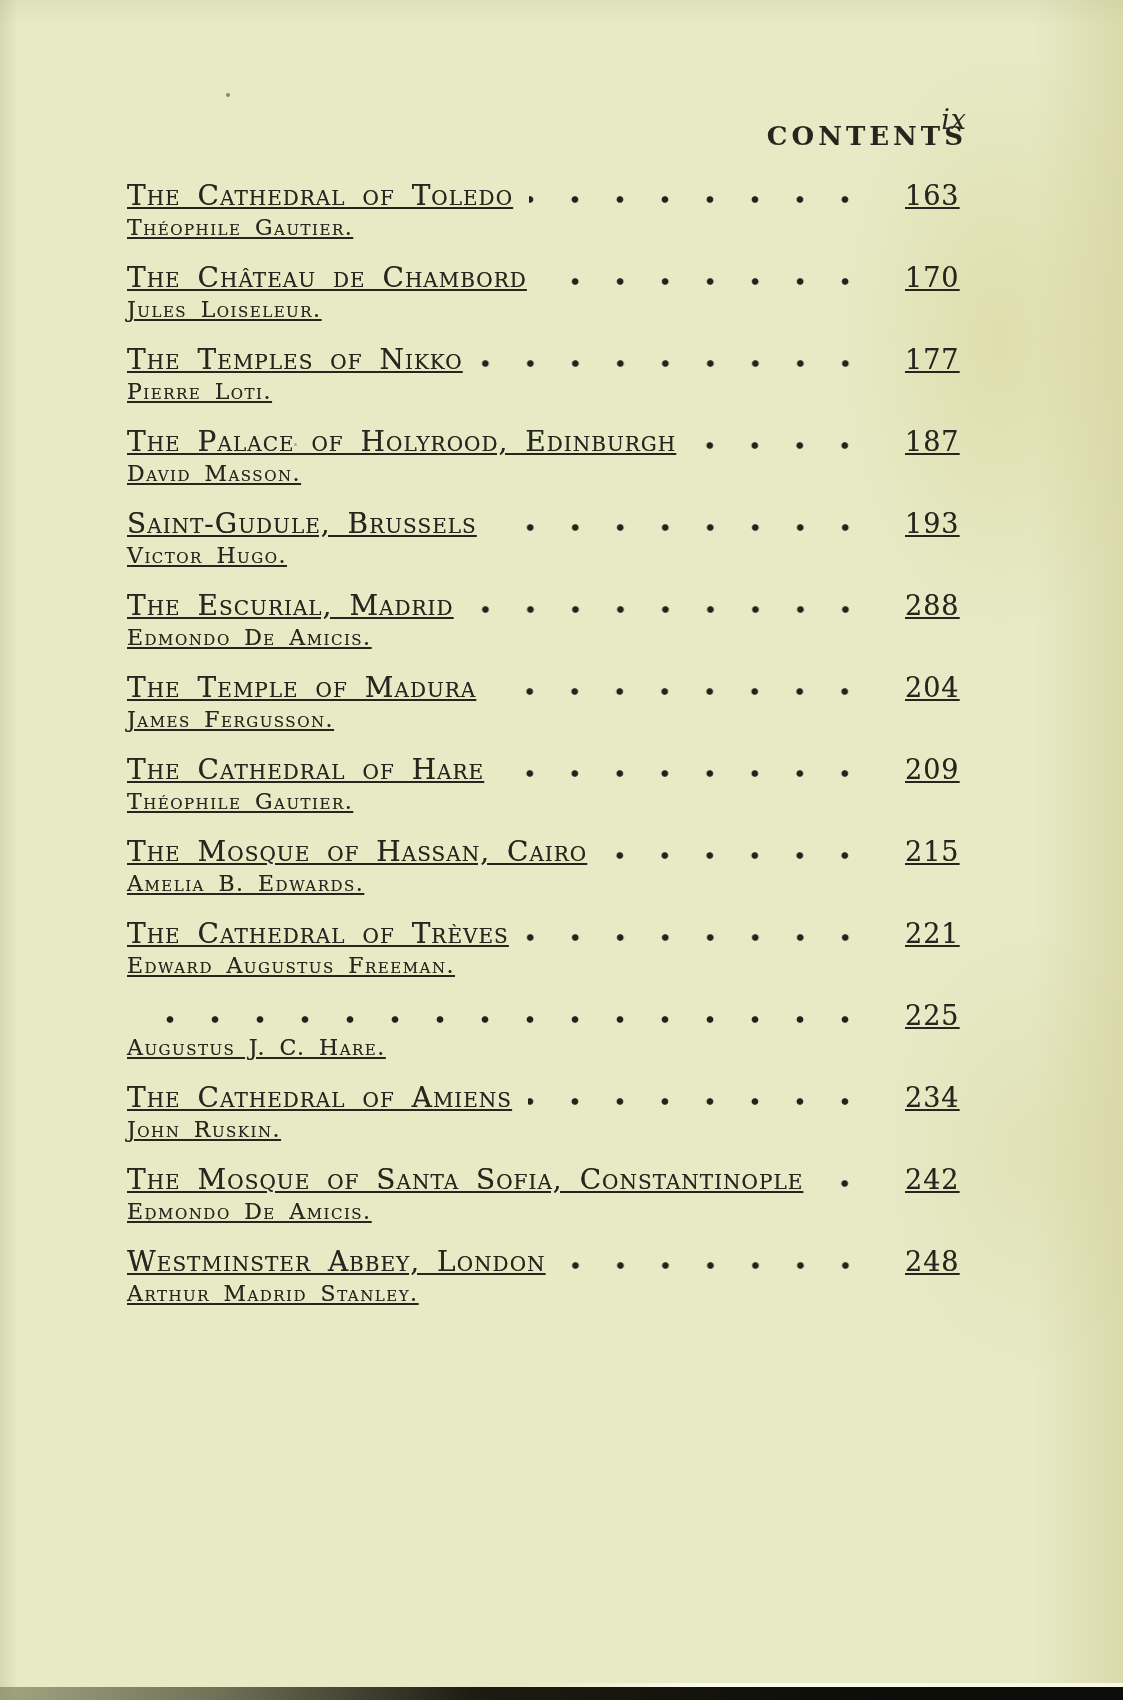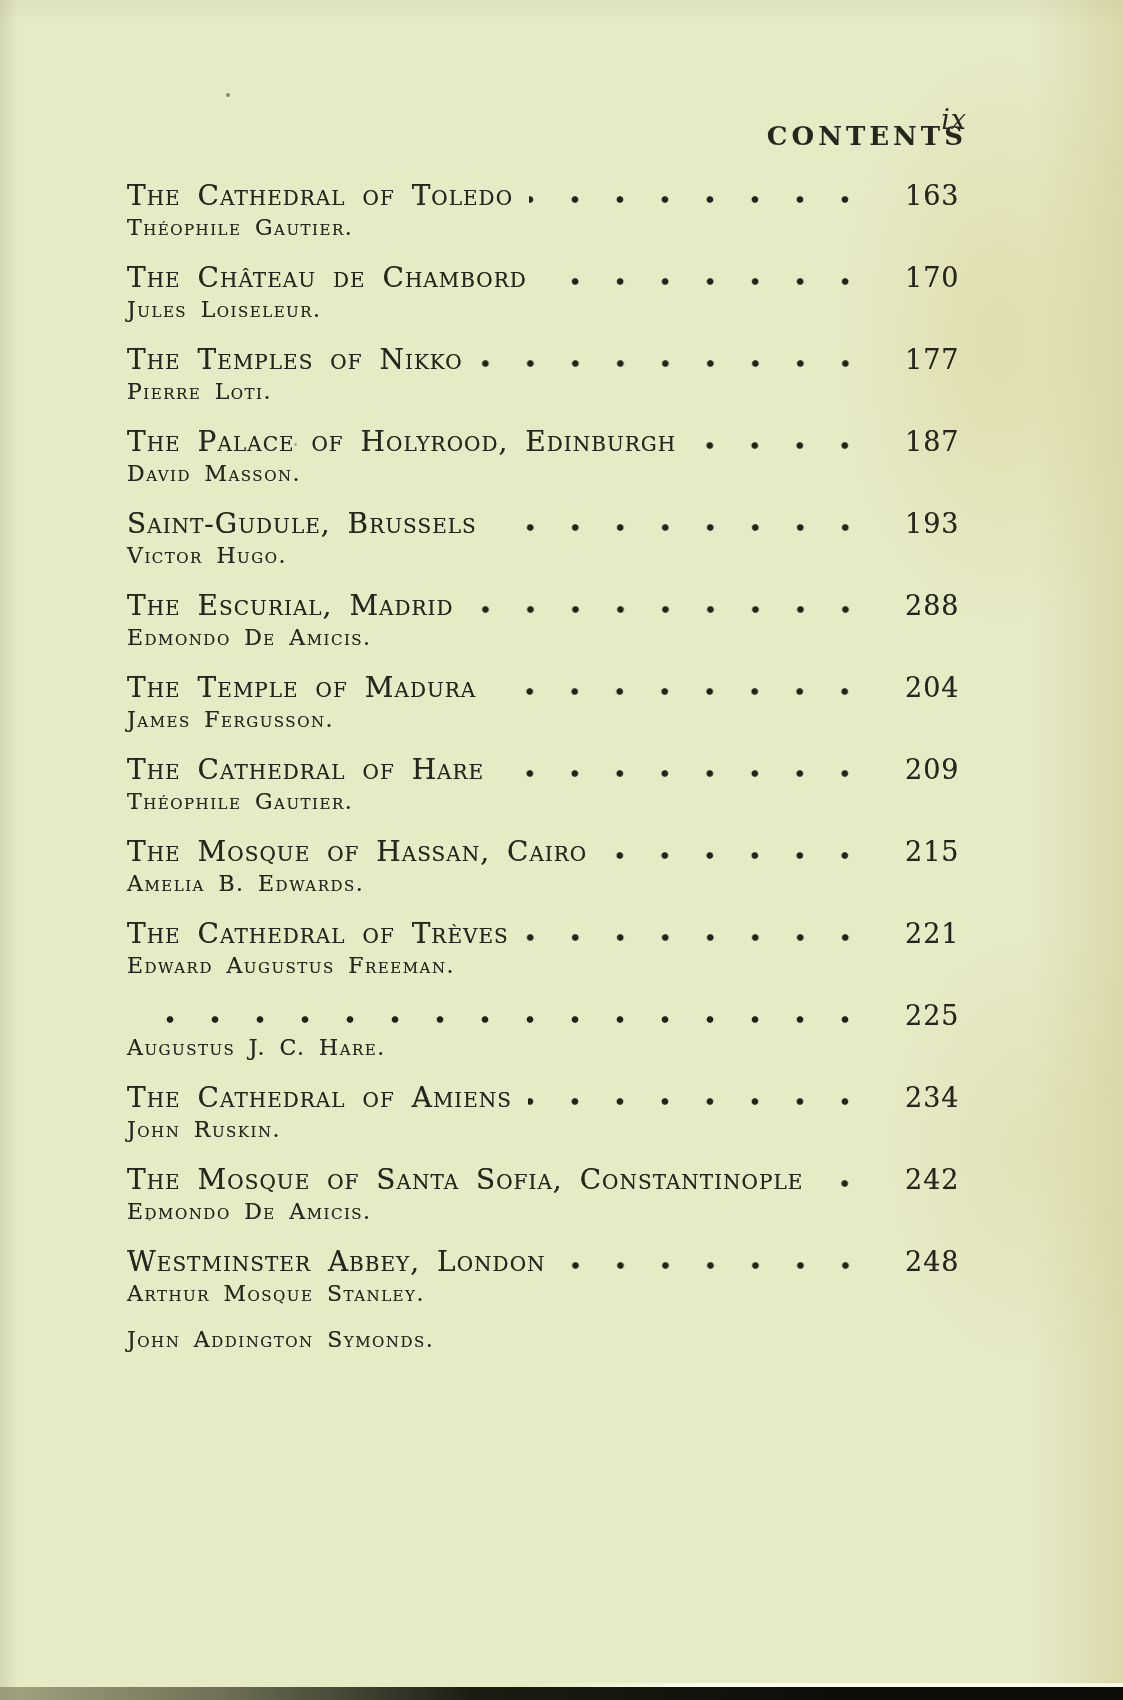--- a/index.html
+++ b/index.html
@@ -30,21 +30,21 @@
     font-size:26px;font-weight:bold;
     letter-spacing:4px;
     line-height:32px;
   }
   .folio{
     position:absolute;right:0;top:-16px;
     font-size:27px;line-height:32px;
     letter-spacing:1px;
     font-style:italic;
   }
-  .toc{margin-top:26px;}
+  .toc{margin-top:26px;text-decoration:underline;}
   .entry{margin-bottom:18px;}
   .entry-line{
     display:flex;align-items:baseline;
     height:36px;line-height:36px;
   }
   .title{
     font-variant:small-caps;
     font-size:28px;
     letter-spacing:1px;
     word-spacing:7px;
@@ -225,24 +225,23 @@
     </div>
     <div class="author">Edmondo De Amicis.</div>
   </div>
 
   <div class="entry">
     <div class="entry-line">
       <span class="title">Westminster Abbey, London</span>
       <span class="leader"></span>
       <span class="pagenum">248</span>
     </div>
-    <div class="author">Arthur Mosque Stanley.</div>
-  </div>
-
-  <div class="entry">
-    <div class="author">John Addington Symonds.</div>
+    <div class="author">Arthur Madrid Stanley.</div>
+  </div>
+
+  <div class="entry">
   </div>
 </div>
   </div>
 
   <div class="bottom-highlight"></div>
   <div class="bottom-edge"></div>
 </div>
 
 </body></html>

